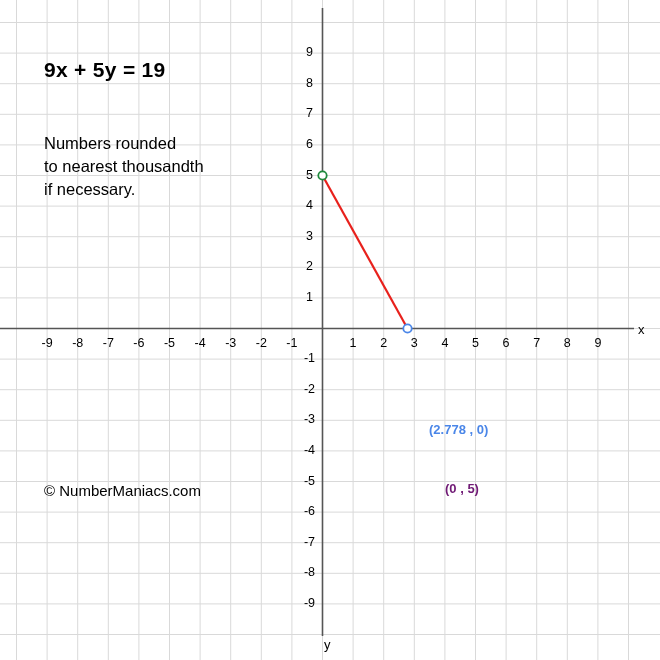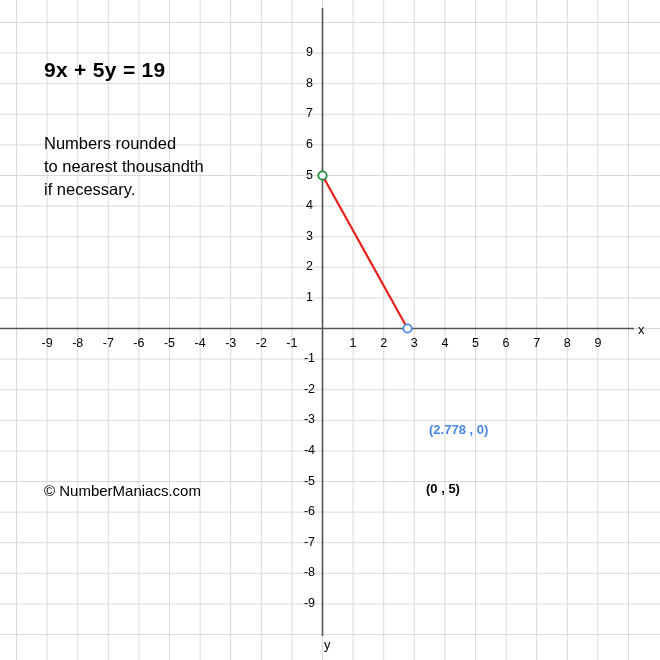--- a/index.html
+++ b/index.html
@@ -54,23 +54,23 @@
   .point-label {
     font-size: 13px;
     font-weight: bold;
   }
   .label-x-intercept {
     left: 429px;
     top: 422px;
     color: #4a86e8;
   }
   .label-y-intercept {
-    left: 426px;
+    left: 445px;
     top: 481px;
-    color: #000000;
+    color: #701a75;
   }
   .axis-name {
     font-size: 13px;
     color: #000000;
   }
   .axis-name-x {
     left: 638px;
     top: 322px;
   }
   .axis-name-y {

